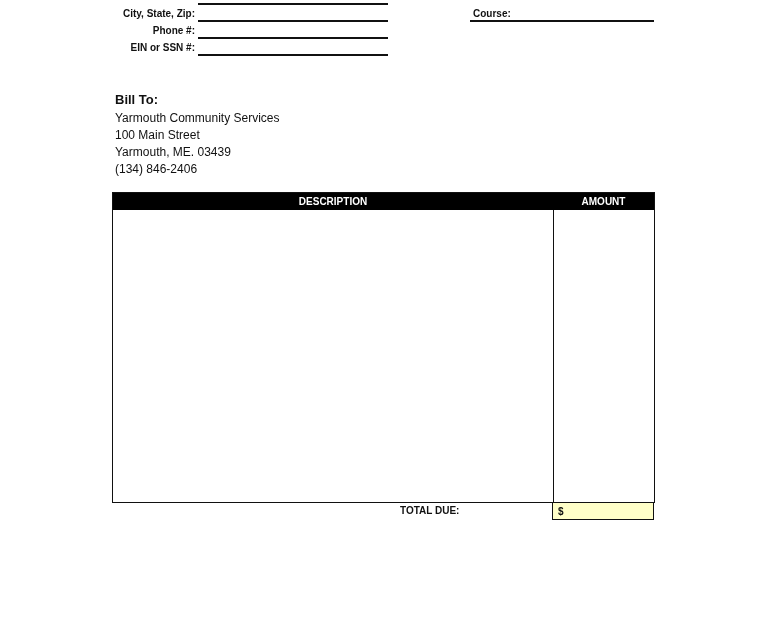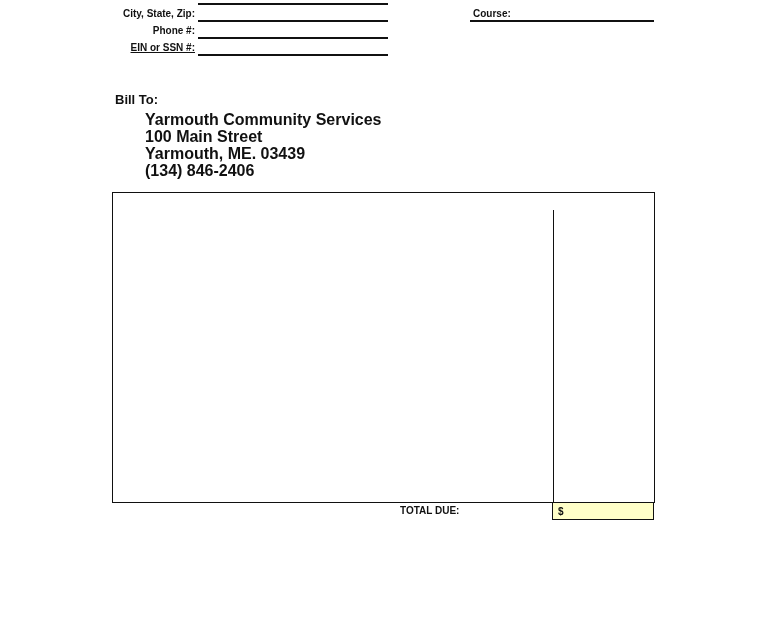--- a/index.html
+++ b/index.html
@@ -1,20 +1,20 @@
 <!DOCTYPE html>
 <html><head>
 <meta charset="utf-8">
 <style>
   html, body { margin:0; padding:0; background:#ffffff; }
   body { width:768px; height:620px; position:relative; overflow:hidden;
          font-family:"Liberation Sans", sans-serif; color:#111; }
   .lbl { position:absolute; font-size:10px; font-weight:bold; text-align:right; }
   .line { position:absolute; height:0; border-top:2px solid #111; }
-  .bill { position:absolute; left:115px; font-size:16px; font-weight:bold;margin-left:30px; }
+  .bill { position:absolute; left:115px; font-size:12px; font-weight:normal; }
   .billto { position:absolute; left:115px; top:92px; font-size:13px; font-weight:bold; }
   .table { position:absolute; left:112px; top:192px; width:541px; height:309px; border:1.5px solid #111; }
   .thead { position:absolute; left:0; top:0; right:0; height:17px; background:#000; color:#fff; font-size:10px; font-weight:bold; }
   .th-desc { position:absolute; left:0; width:440px; top:3px; text-align:center; }
   .th-amt { position:absolute; left:440px; right:0; top:3px; text-align:center; }
   .col-div { position:absolute; left:440px; top:17px; bottom:0; border-left:1px solid #111; }
   .total-lbl { position:absolute; left:400px; width:142px; top:505px; font-size:10px; font-weight:bold; text-align:left; }
   .total-box { position:absolute; left:552px; top:502px; width:100px; height:16px; background:#ffffc8; border:1.5px solid #111; font-size:10px; font-weight:bold; }
   .total-box span { position:absolute; left:5px; top:3px; }
 </style>
@@ -22,32 +22,36 @@
 <body>
 
 <div class="line" style="left:198px;top:3px;width:190px;"></div>
 
 <div class="lbl" style="left:100px;width:95px;top:8px;">City, State, Zip:</div>
 <div class="line" style="left:198px;top:20px;width:190px;"></div>
 
 <div class="lbl" style="left:100px;width:95px;top:25px;text-align:right;">Phone #:</div>
 <div class="line" style="left:198px;top:37px;width:190px;"></div>
 
-<div class="lbl" style="left:100px;width:95px;top:42px;text-decoration:underline;">EIN or SSN #:</div>
+<div class="lbl" style="left:100px;width:95px;top:42px;">EIN or SSN #:</div>
 <div class="line" style="left:198px;top:54px;width:190px;"></div>
 
 <div class="lbl" style="left:473px;top:8px;text-align:center;">Course:</div>
 <div class="line" style="left:470px;top:20px;width:184px;"></div>
 
 <div class="billto">Bill To:</div>
 <div class="bill" style="top:111px;">Yarmouth Community Services</div>
 <div class="bill" style="top:128px;">100 Main Street</div>
 <div class="bill" style="top:145px;">Yarmouth, ME.  03439</div>
 <div class="bill" style="top:162px;">(134) 846-2406</div>
 
 <div class="table">
+  <div class="thead">
+    <div class="th-desc">DESCRIPTION</div>
+    <div class="th-amt">AMOUNT</div>
+  </div>
   <div class="col-div"></div>
 </div>
 
 <div class="total-lbl">TOTAL DUE:</div>
 <div class="total-box">
   <span>$</span>
 </div>
 
 </body></html>

